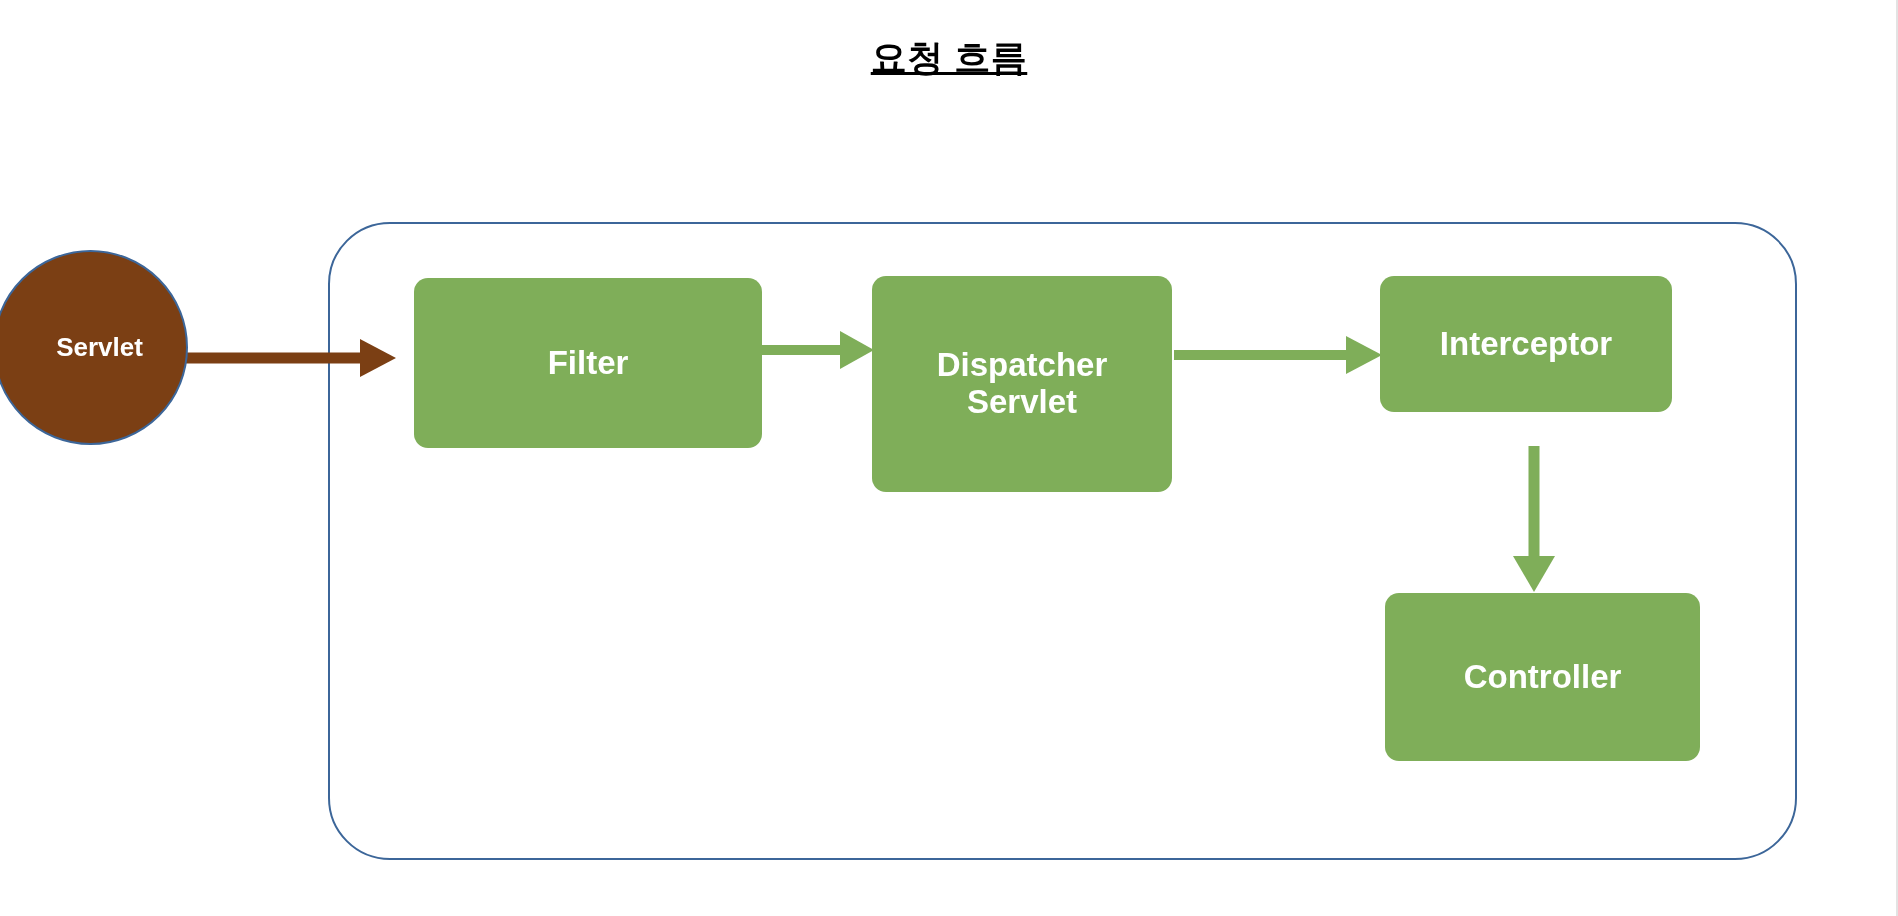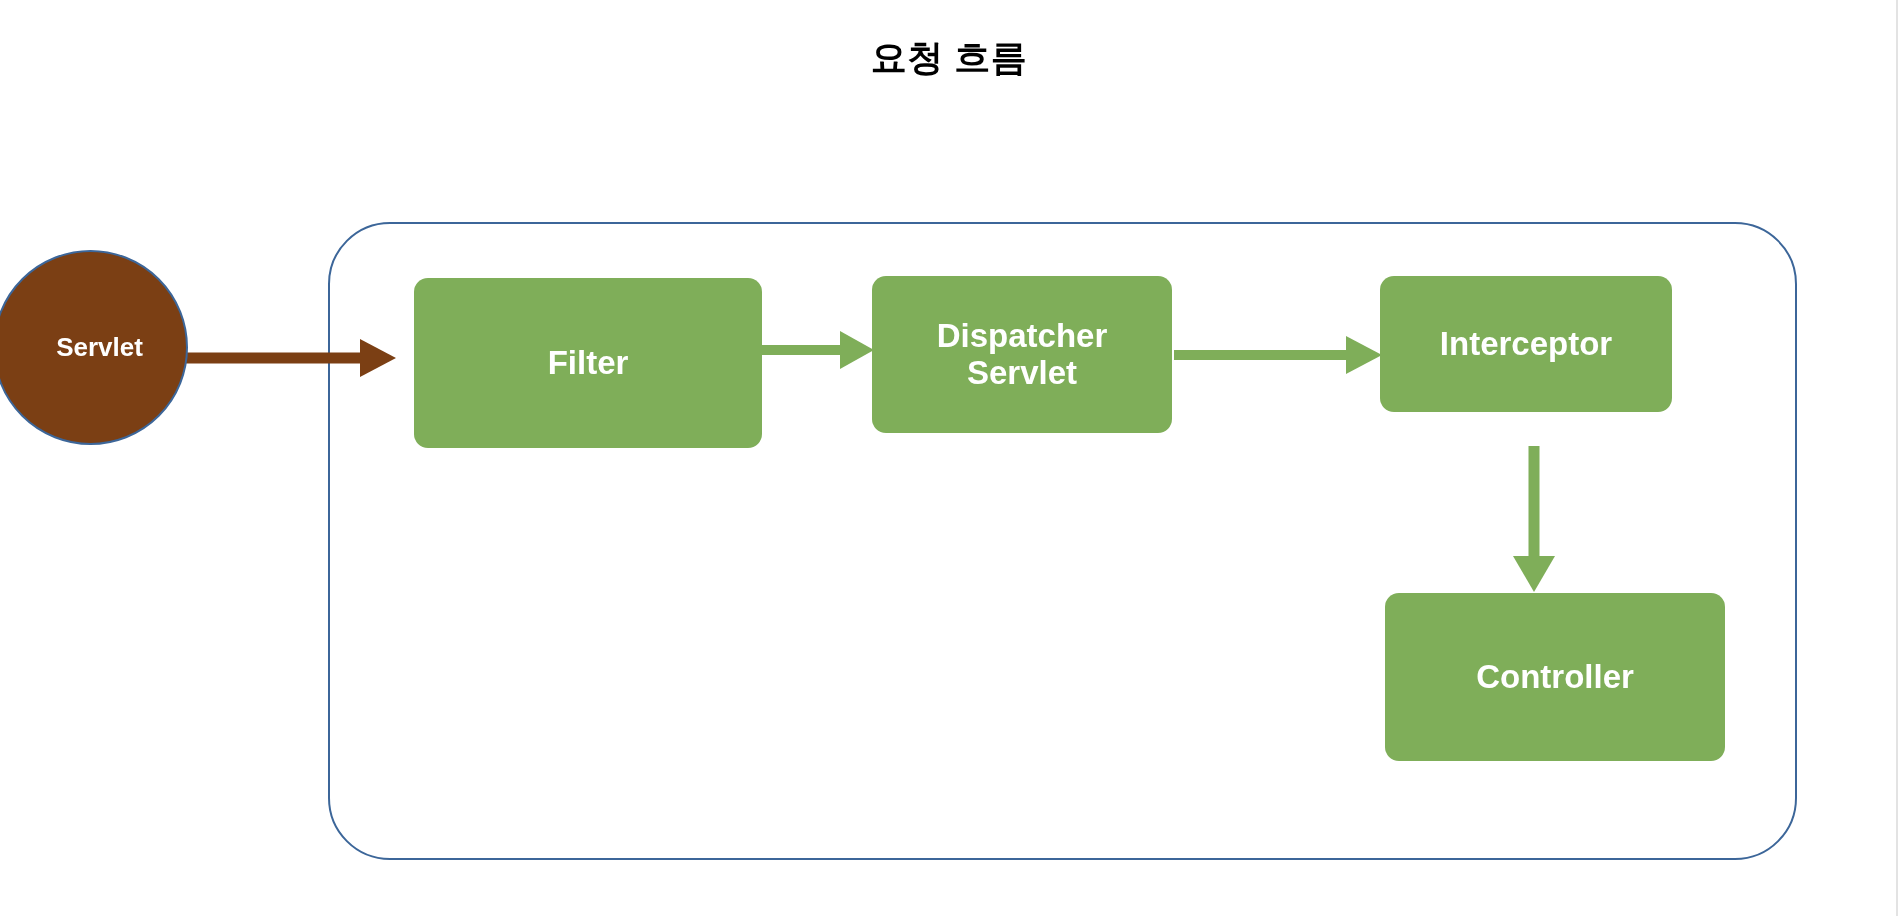--- a/index.html
+++ b/index.html
@@ -31,20 +31,21 @@
     left: 0;
     top: 36px;
     width: 1898px;
     text-align: center;
     font-size: 36px;
     font-weight: bold;
     color: #000000;
     letter-spacing: 0.5px;
     line-height: 1.2;
     white-space: pre;
+    text-decoration: underline;
   }
 
   
   .server-container {
     position: absolute;
     left: 328px;
     top: 222px;
     width: 469px;  
     height: 638px;
     border: 2px solid #3c6699;
@@ -90,23 +91,23 @@
   .proc-node .node-label {
     color: #ffffff;
     font-size: 33px;
     font-weight: bold;
     line-height: 1.12;
     white-space: pre-line;
     padding: 0 8px;
   }
 
   #node-filter      { left: 380px;  top: 278px; width: 348px; height: 170px; margin-left: 34px; }
-  #node-dispatcher  { left: 872px;  top: 276px; width: 300px; height: 157px; }
+  #node-dispatcher  { left: 872px;  top: 276px; width: 300px; height: 216px; }
   #node-interceptor { left: 1380px; top: 276px; width: 292px; height: 136px; }
-  #node-controller  { left: 1385px; top: 593px; width: 340px; height: 168px; text-align: center; }
+  #node-controller  { left: 1385px; top: 593px; width: 315px; height: 168px; text-align: center; }
 
   
   #arrow-layer {
     position: absolute;
     left: 0;
     top: 0;
     width: 1898px;
     height: 916px;
     pointer-events: none;
   }

